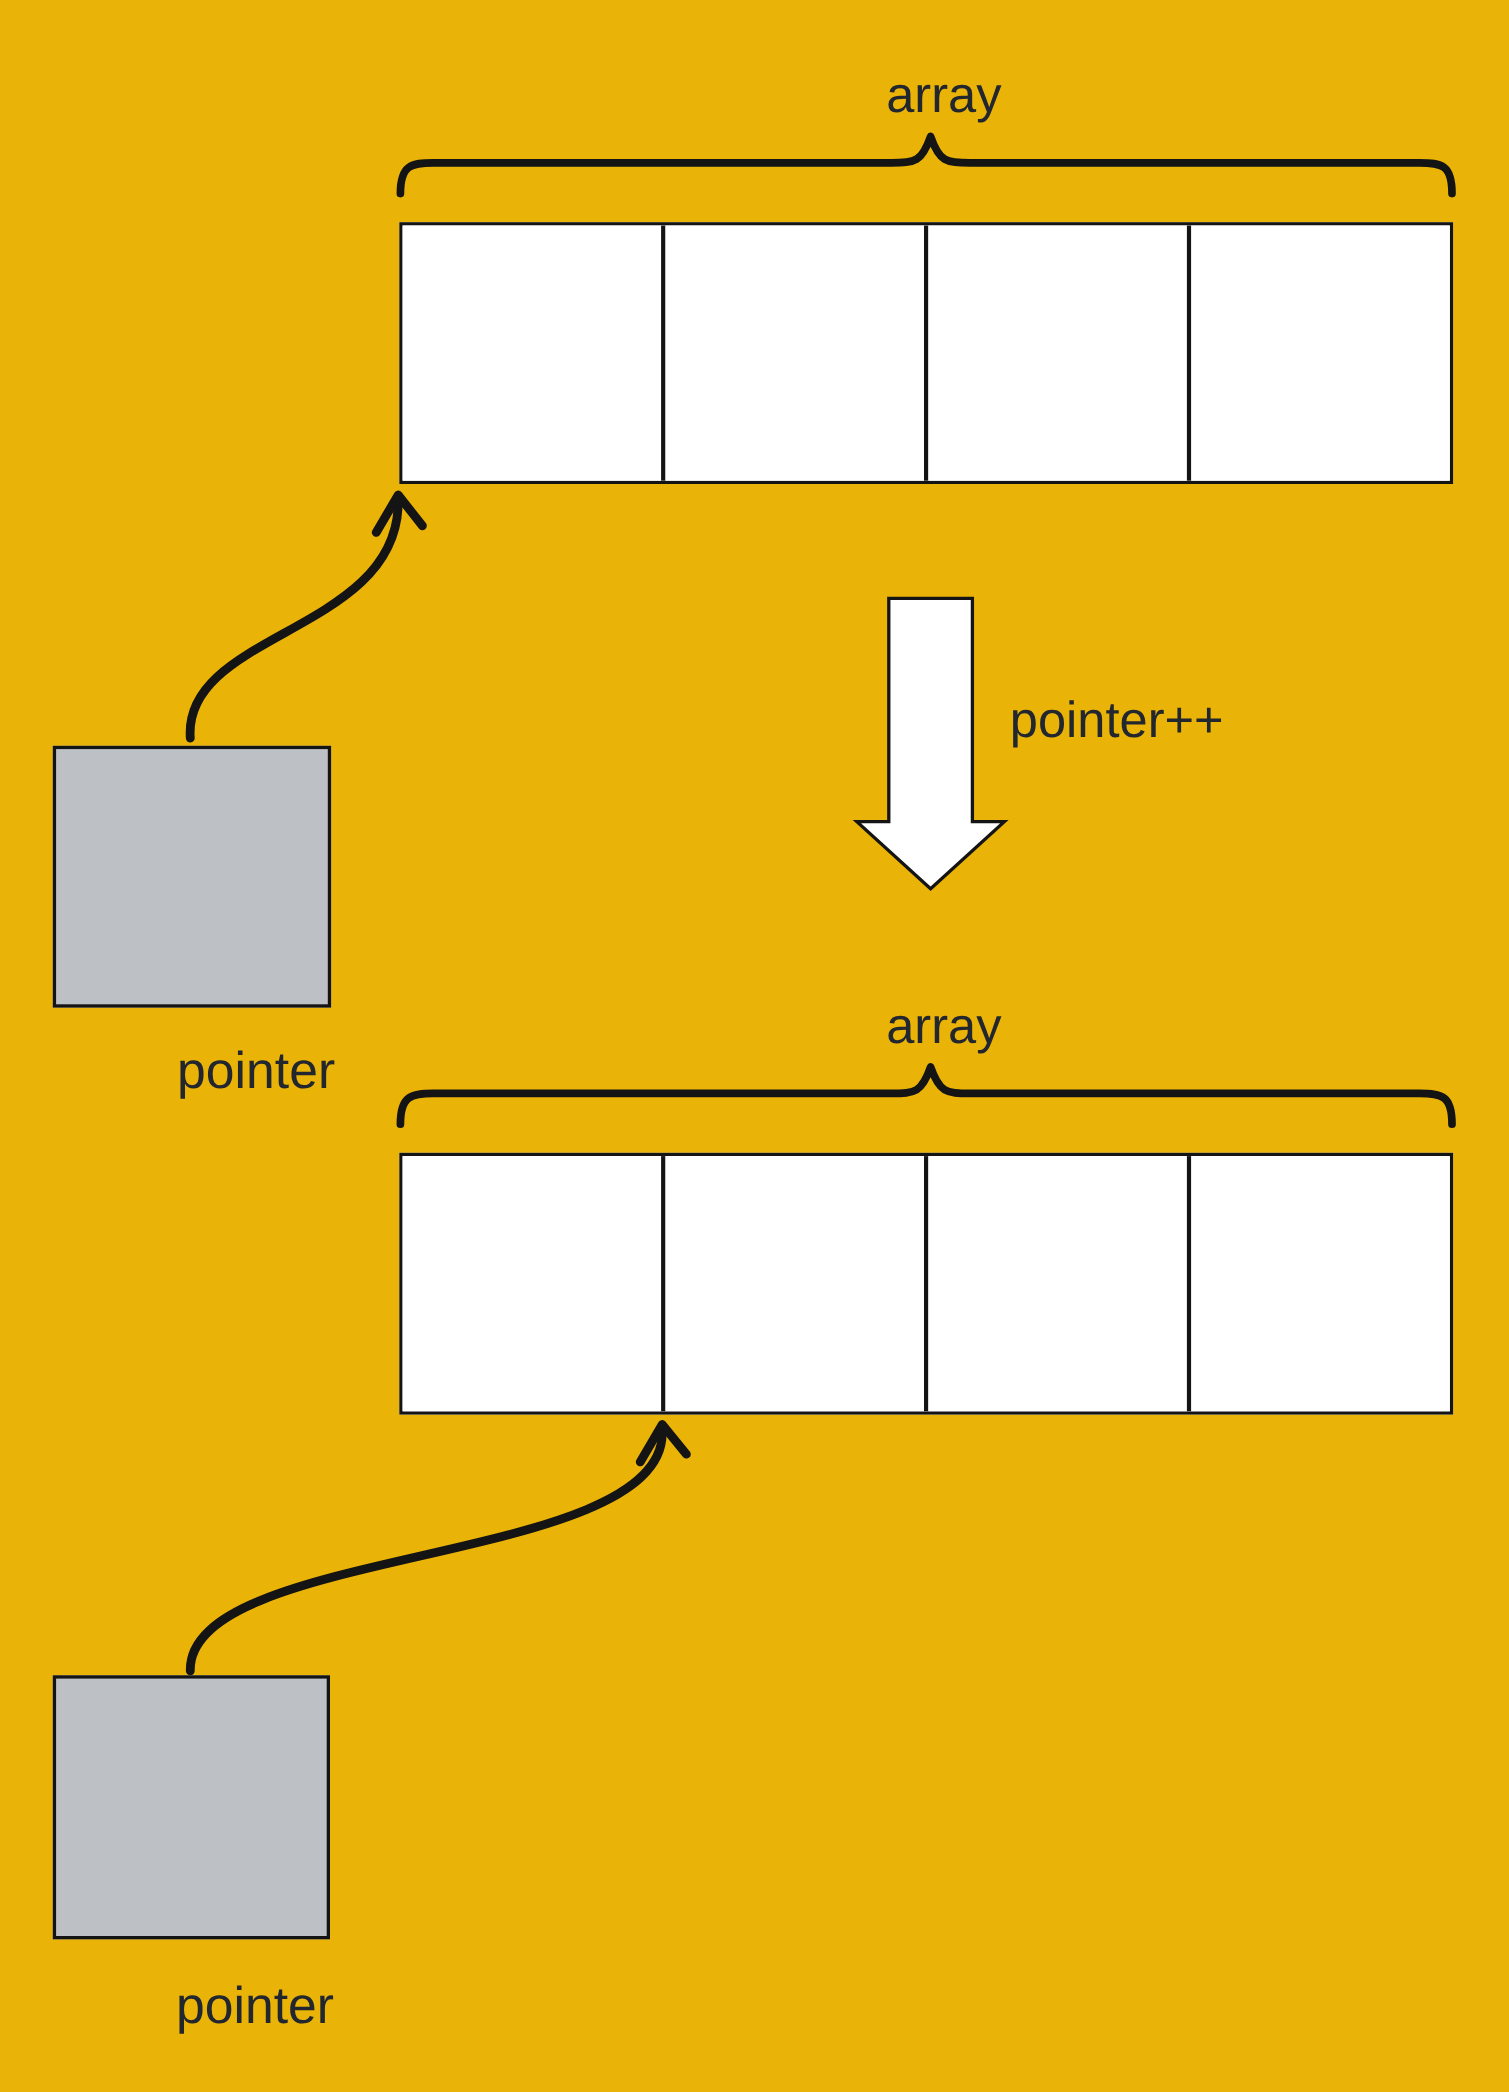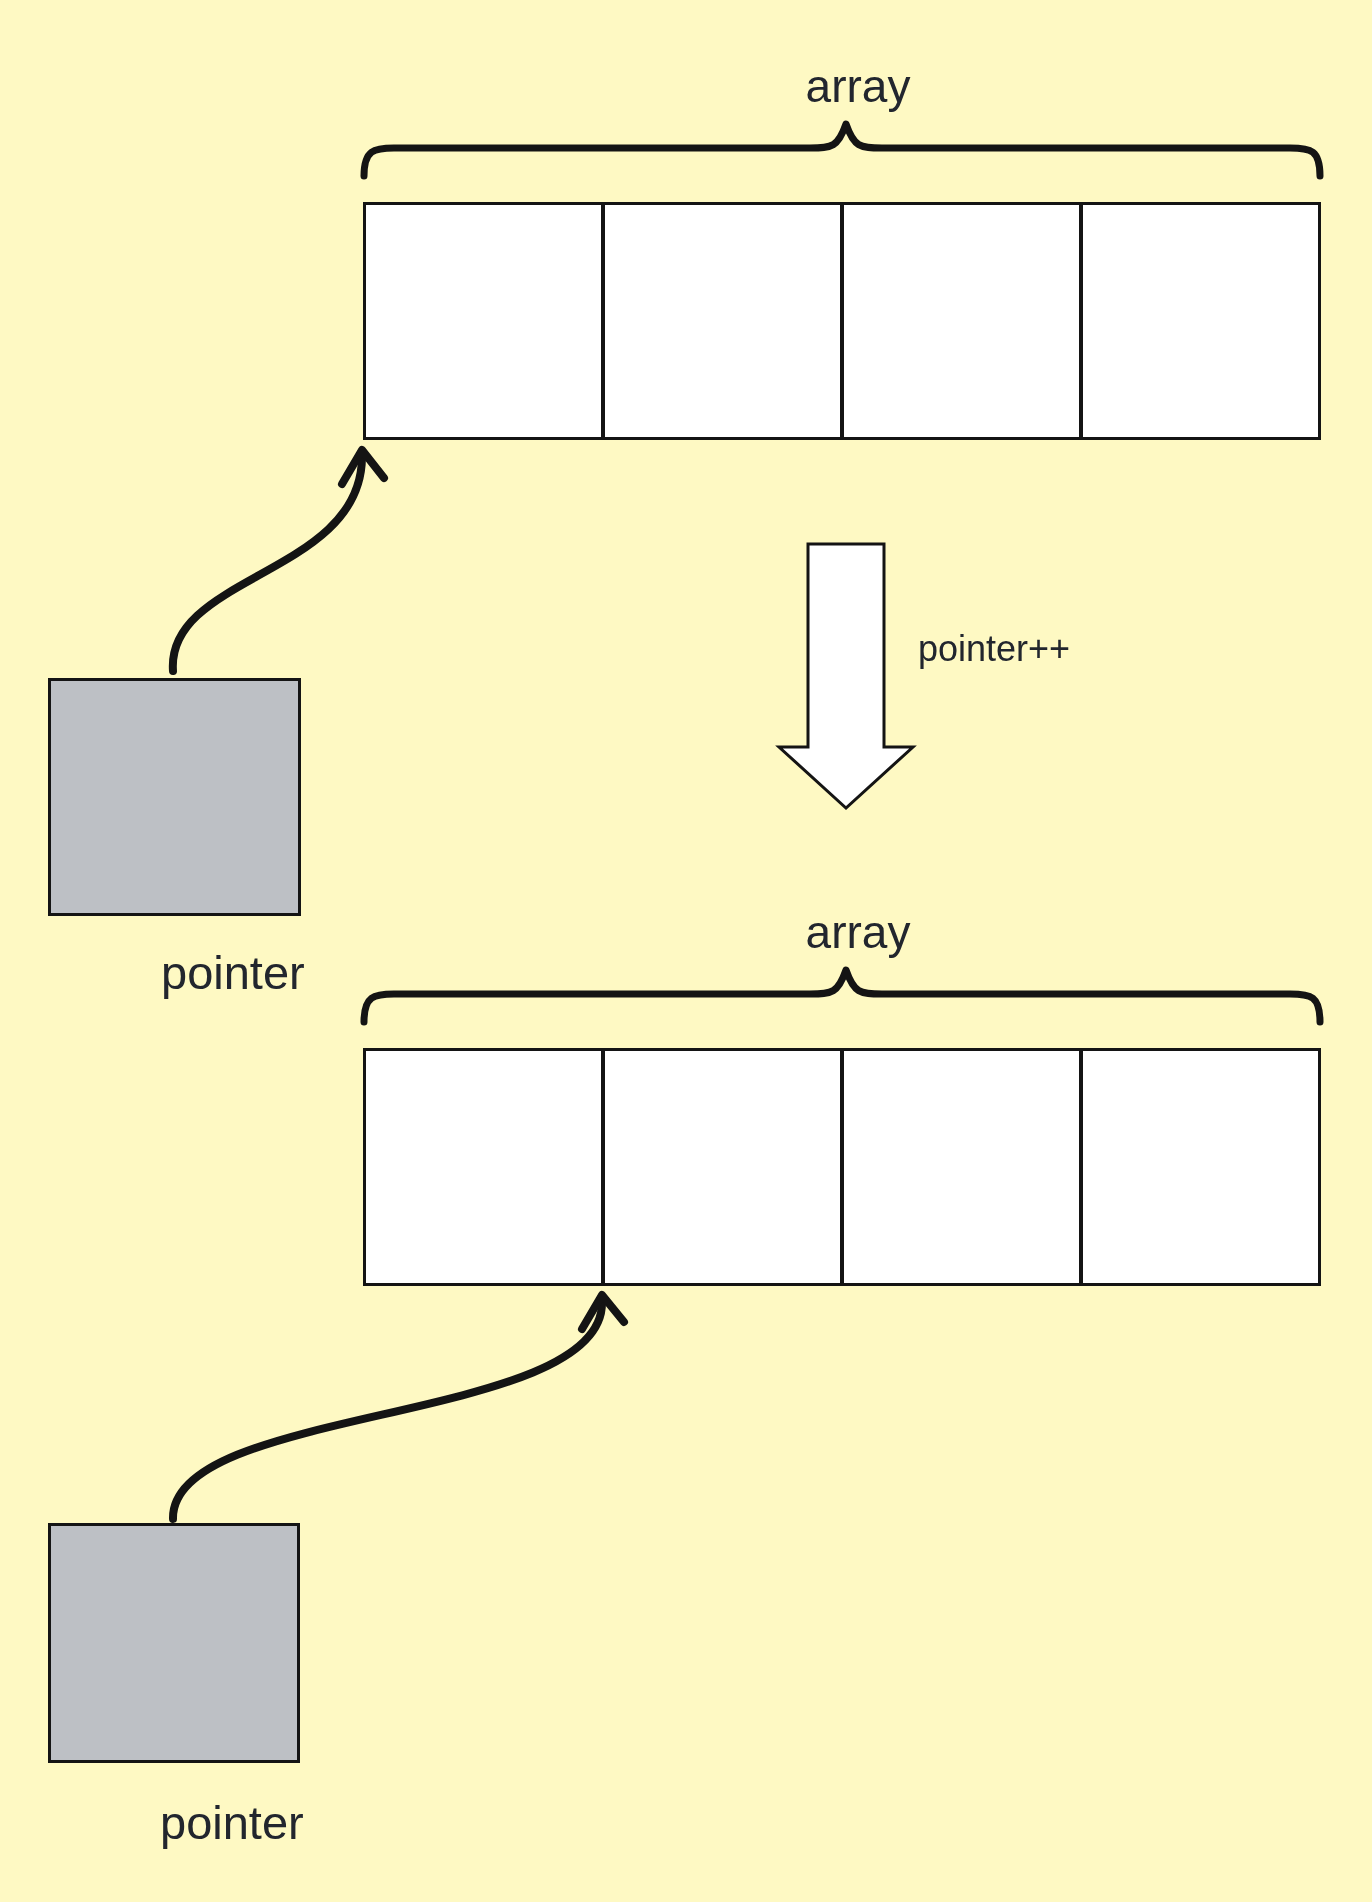--- a/index.html
+++ b/index.html
@@ -4,21 +4,21 @@
 <style>
   html, body {
     margin: 0;
     padding: 0;
     background: #ffffff;
   }
   .canvas {
     position: relative;
     width: 1372px;
     height: 1902px;
-    background: #fef9c3;
+    background: #eab308;
     overflow: hidden;
     font-family: "Liberation Sans", "DejaVu Sans", sans-serif;
   }
   .overlay {
     position: absolute;
     left: 0;
     top: 0;
     width: 1372px;
     height: 1902px;
     pointer-events: none;
@@ -59,21 +59,21 @@
     transform: translateX(-50%);
   }
   #array-label-top    { left: 858px; top: 60px; }
   #array-label-bottom { left: 858px; top: 906px; }
   .pointer-label { font-size: 47px; margin-left: 48px; }
   #pointer-label-top    { left: 113px; top: 946px; }
   #pointer-label-bottom { left: 112px; top: 1796px; }
   #pointer-increment-label {
     left: 918px;
     top: 628px;
-    font-size: 36px;
+    font-size: 46px;
   }
 </style>
 </head>
 <body>
 
 <div class="canvas">
 
   <svg class="overlay" viewBox="0 0 1372 1902" xmlns="http://www.w3.org/2000/svg">
 
     <path d="M 364 176 C 364 150 374 148 394 148 L 810 148 C 832 148 838 147 846 124 C 854 147 860 148 882 148 L 1290 148 C 1311 148 1320 150 1320 176" fill="none" stroke="#141414" stroke-width="7" stroke-linecap="round" stroke-linejoin="round"></path>

